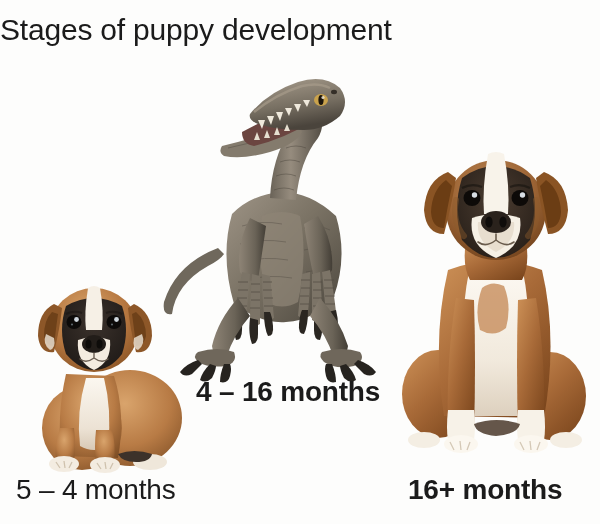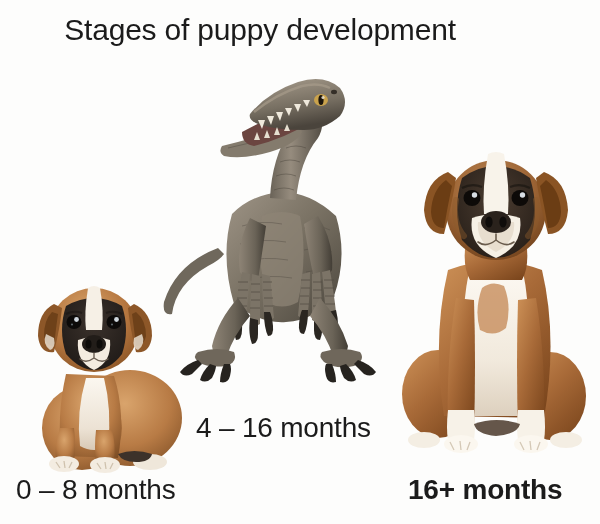--- a/index.html
+++ b/index.html
@@ -18,39 +18,39 @@
     position: relative;
     width: 600px;
     height: 524px;
     background: #fdfdfc;
   }
   .title {
     position: absolute;
     top: 12px;
     left: 0;
     width: 520px;
-    text-align: center;
+    text-align: left;
     font-size: 30px;
     letter-spacing: -0.2px;
     color: #1b1b1b;
     font-weight: 400;
     line-height: 36px;
     white-space: nowrap;
   }
   .caption {
     position: absolute;
     font-size: 28px;
     color: #1b1b1b;
     font-weight: 400;
     letter-spacing: -0.2px;
     line-height: 32px;
     white-space: nowrap;
   }
   .cap-puppy  { left: 16px;  top: 474px; }
-  .cap-raptor { left: 196px; top: 412px; }
+  .cap-raptor { left: 196px; top: 376px; font-weight: bold; }
   .cap-adult  { left: 408px; top: 474px; font-weight: bold; }
 
   .panel {
     position: absolute;
   }
   .panel-puppy  { left: 22px;  top: 278px; width: 172px; height: 196px; }
   .panel-raptor { left: 158px; top: 58px;  width: 244px; height: 340px; }
   .panel-adult  { left: 396px; top: 148px; width: 196px; height: 328px; }
 
   .panel svg { display: block; width: 100%; height: 100%; }
@@ -349,17 +349,17 @@
       <circle cx="126.5" cy="47" r="2.7" fill="#d7dde3"></circle>
 
       <path d="M66 40 Q76 35 86 39" stroke="#13100d" stroke-width="2.2" fill="none" opacity="0.55"></path>
       <path d="M114 39 Q124 35 134 40" stroke="#13100d" stroke-width="2.2" fill="none" opacity="0.55"></path>
 
       <path d="M60 52 Q56 74 68 88" stroke="#8b5a2c" stroke-width="6" fill="none" opacity="0.45" stroke-linecap="round"></path>
       <path d="M140 52 Q144 74 132 88" stroke="#8b5a2c" stroke-width="6" fill="none" opacity="0.45" stroke-linecap="round"></path>
     </svg>
   </div>
 
-  <div class="caption cap-puppy">0 – 8 months</div>
+  <div class="caption cap-puppy">5 – 4 months</div>
   <div class="caption cap-raptor">4 – 16 months</div>
   <div class="caption cap-adult">16+ months</div>
 
 </div>
 
 </body></html>

